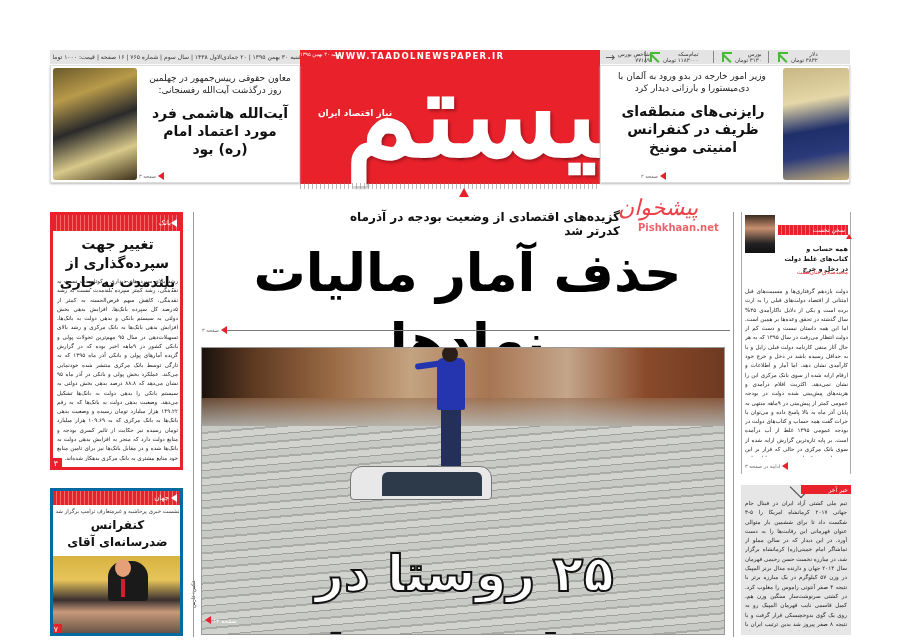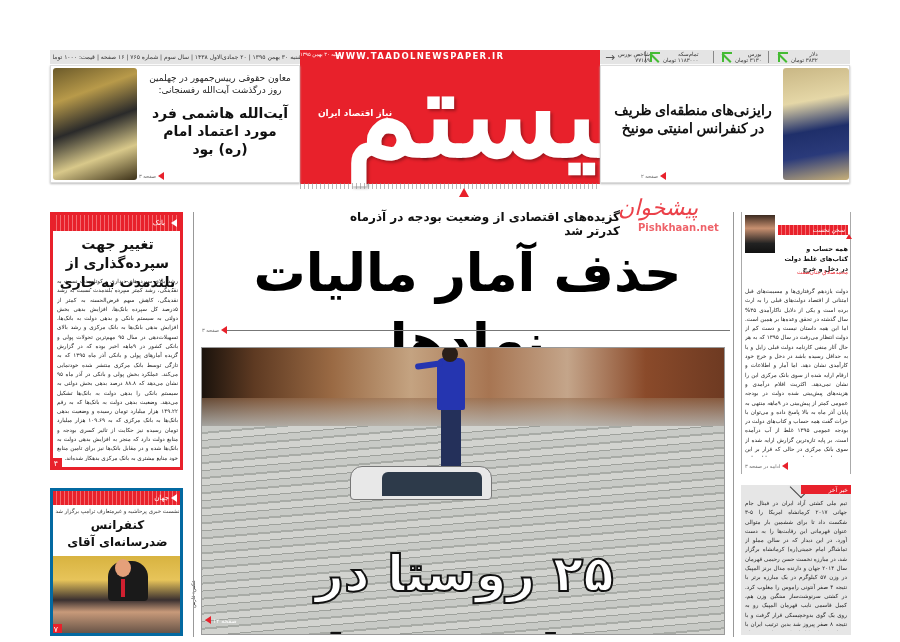--- a/index.html
+++ b/index.html
@@ -59,21 +59,21 @@
   .car { position: absolute; left: 148px; top: 118px; width: 142px; height: 34px; background: #e8e8e8; border-radius: 12px 12px 4px 4px; border: 1px solid #777; }
   .car-window { position: absolute; left: 180px; top: 124px; width: 100px; height: 24px; background: #2d3a4a; border-radius: 6px 6px 0 0; }
   .flood-caption { position: absolute; left: 150px; top: 172px; width: 220px; font-size: 10px; font-weight: bold; direction: rtl; text-align: center; color: #111; }
   .flood-headline { position: absolute; left: 10px; top: 186px; width: 505px; font-size: 50px; font-weight: bold; direction: rtl; text-align: center; color: #fff; -webkit-text-stroke: 2px #111; letter-spacing: -1px; line-height: 80px; }
   .flood-pageref { position: absolute; left: 3px; top: 268px; font-size: 6px; color: #fff; display: flex; align-items: center; gap: 2px; }
   .photo-credit { left: 190px; top: 580px; font-size: 5px; color: #333; writing-mode: vertical-rl; transform: rotate(180deg); }
 
   
   .bank-box { left: 50px; top: 212px; width: 133px; height: 258px; border: 3px solid #e8212b; background: #fff; }
   .bank-head { position: absolute; left: 0; top: 0; width: 100%; height: 16px; background: repeating-linear-gradient(90deg, #e8212b 0 3px, #f36b70 3px 4px); display: flex; align-items: center; justify-content: flex-end; padding-right: 3px; direction: ltr; }
-  .bank-head .tag { color: #fff; font-size: 7px; direction: rtl; display: flex; align-items: center; gap: 6px; }
+  .bank-head .tag { color: #fff; font-size: 7px; direction: rtl; display: flex; align-items: center; gap: 0; }
   .arrow-left-white { width: 0; height: 0; border-top: 4px solid transparent; border-bottom: 4px solid transparent; border-right: 6px solid #fff; }
   .bank-title { position: absolute; left: 2px; top: 20px; width: 125px; font-size: 14px; font-weight: bold; line-height: 19px; text-align: center; direction: rtl; color: #111; }
   .body-text { font-size: 5.6px; line-height: 9.3px; direction: rtl; text-align: justify; color: #222; }
   .bank-text { position: absolute; left: 4px; top: 62px; width: 121px; height: 184px; overflow: hidden; }
   .page-num-box { position: absolute; left: -3px; bottom: -3px; width: 12px; height: 12px; background: #e8212b; color: #fff; font-size: 8px; text-align: center; line-height: 12px; }
 
   .world-box { left: 50px; top: 488px; width: 133px; height: 148px; border: 3px solid #0369a1; background: #fff; overflow: hidden; }
   .world-head { position: absolute; left: 0; top: 0; width: 100%; height: 14px; background: repeating-linear-gradient(90deg, #e8212b 0 3px, #f36b70 3px 4px); display: flex; align-items: center; justify-content: flex-end; padding-right: 3px; }
   .world-sub { position: absolute; left: 2px; top: 17px; width: 125px; font-size: 5.5px; text-align: center; direction: rtl; color: #333; }
   .world-title { position: absolute; left: 2px; top: 26px; width: 125px; font-size: 12px; font-weight: bold; line-height: 17px; text-align: center; direction: rtl; color: #111; }
@@ -159,21 +159,22 @@
   <div class="abs lead-big" style="left:96px; top:38px; width:146px;">آیت‌الله هاشمی فرد مورد اعتماد امام (ره) بود</div>
   <div class="abs page-ref" style="left:88px; top:106px;">
     <span class="tri-red"></span>
     <span>صفحه ۳</span>
   </div>
 </div>
 
 <div class="abs side-red-strip" style="left:600px;"></div>
 <div class="abs top-panel top-right">
   <div class="abs photo-zarif" style="left:182px; top:2px; width:66px; height:112px;"></div>
-  <div class="abs lead-big" style="left:10px; top:36px; width:164px;font-family:Liberation Serif, serif;">رایزنی‌های منطقه‌ای ظریف در کنفرانس امنیتی مونیخ</div>
+  <div class="abs lead-small" style="left:6px; top:4px; width:170px;">وزیر امور خارجه در بدو ورود به آلمان با دی‌میستورا و بارزانی دیدار کرد</div>
+  <div class="abs lead-big" style="left:10px; top:36px; width:164px;">رایزنی‌های منطقه‌ای ظریف در کنفرانس امنیتی مونیخ</div>
   <div class="abs page-ref" style="left:40px; top:106px;">
     <span class="tri-red"></span>
     <span>صفحه ۲</span>
   </div>
 </div>
 
 <div class="abs subhead">گزیده‌های اقتصادی از وضعیت بودجه در آذرماه کدرتر شد</div>
 <div class="abs watermark">پیشخوان</div>
 <div class="abs watermark-url">Pishkhaan.net</div>
 <div class="abs headline">حذف آمار مالیات نهادها</div>

